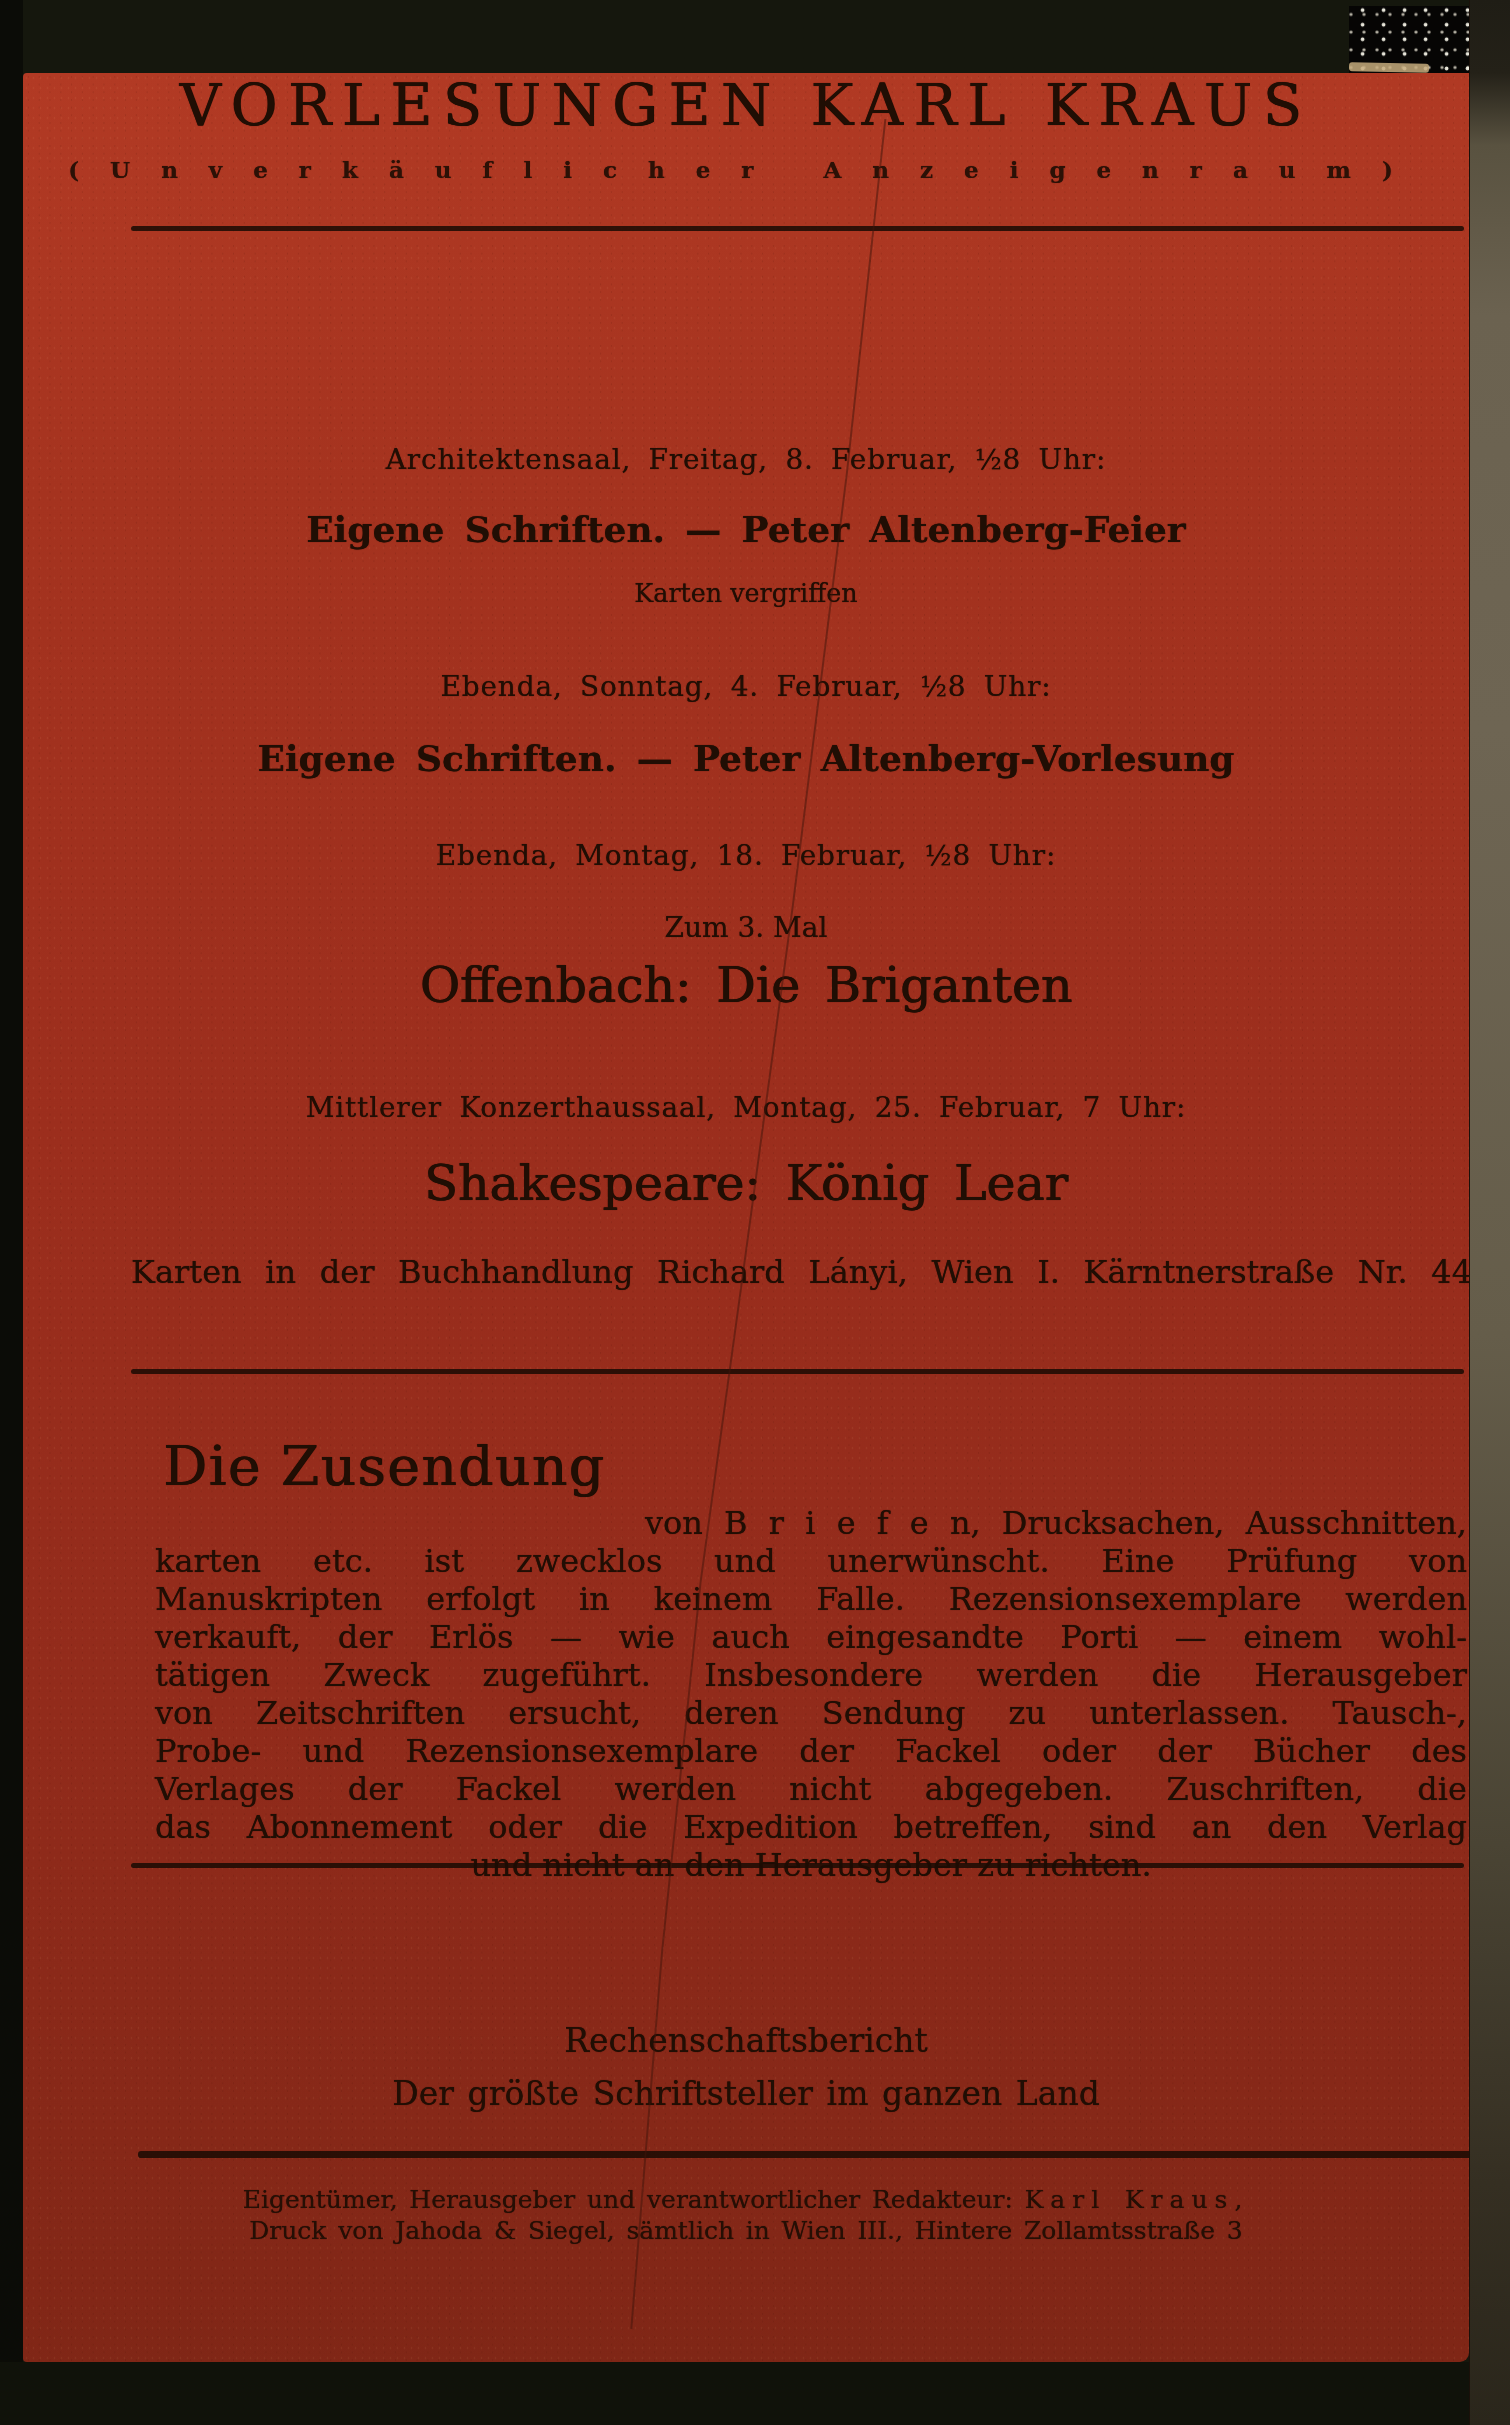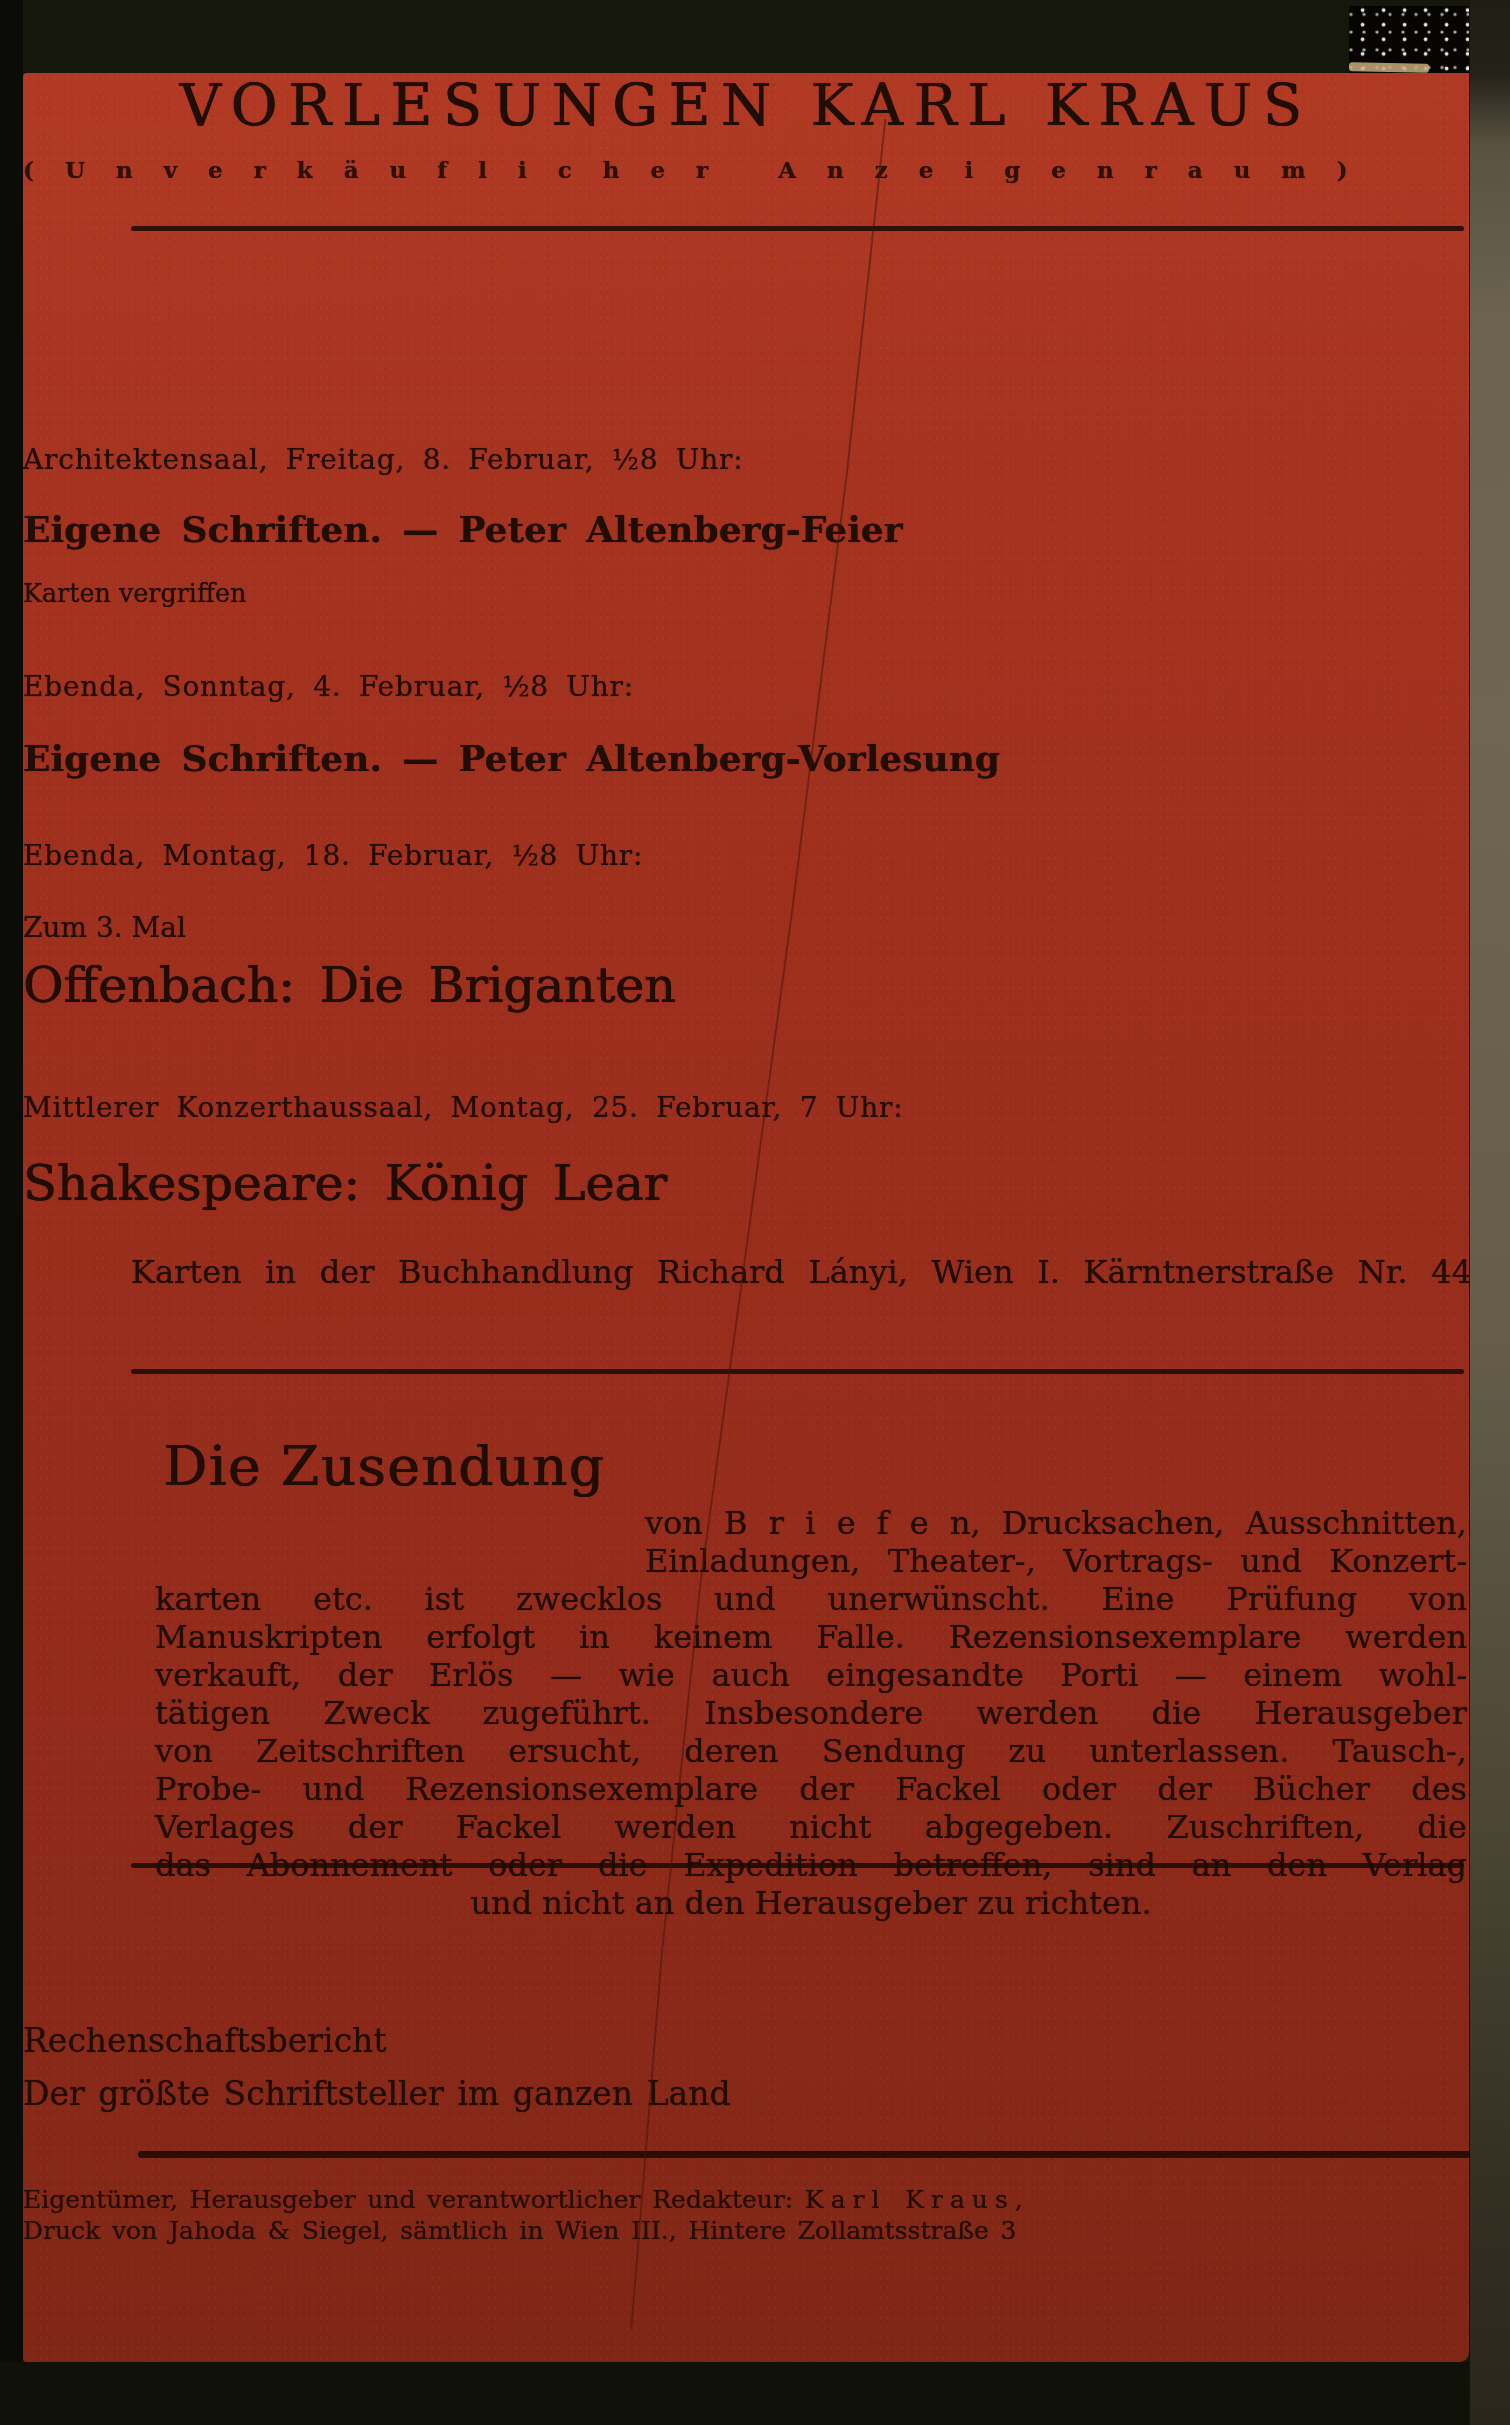--- a/index.html
+++ b/index.html
@@ -29,21 +29,21 @@
   .paper{
     position:absolute; left:23px; top:73px; width:1446px; height:2289px;
     overflow:hidden; color:#200e04; border-radius:3.8px 0 9.2px 3.8px;
     background-image:
       radial-gradient(rgba(255,200,140,.07) 0.8px, transparent 1.1px),
       radial-gradient(rgba(60,10,0,.13) 0.8px, transparent 1.1px),
       linear-gradient(178deg, #b23a24 0%, #a5331f 18%, #9c2e1d 45%, #922b1b 70%, #7f2616 100%);
     background-size:7px 10px, 10.8px 7.7px, 100% 100%;
   }
   .paper *{ text-shadow:0 0 0.8px rgba(32,9,0,.85); }
-  .centerline{ position:absolute; left:0; width:100%; white-space:nowrap; line-height:1.2; }
+  .centerline{ position:absolute; left:0; width:100%; text-align:center; white-space:nowrap; line-height:1.2; }
   .notice{ top:83px; font-weight:700; font-size:23px; letter-spacing:31px; opacity:.92; }
   .rule{ position:absolute; height:5.4px; background:#1d0b03; border-radius:3.1px; opacity:.88; }
   .rule1{ top:153px; left:108px; width:1333px; }
   .rule2{ top:1296px; left:108px; width:1333px; }
   .rule3{ top:1790px; left:108px; width:1333px; }
   .rule4{ top:2078px; left:115px; width:1346px; height:7px; }
   .title{ top:212px; left:7.7px; width:100%; text-align:center; white-space:nowrap;
     font-size:57px; letter-spacing:10.8px; line-height:1.15;
     text-shadow:0.8px 0 0 currentColor, 0 0 0.8px rgba(32,9,0,.85); }
   .venue{ font-size:28px; word-spacing:7.7px; letter-spacing:0.8px; }
@@ -108,21 +108,20 @@
       <div class="centerline program-lg" style="top:1082px">Shakespeare: König Lear</div>
     </div>
 
     <div class="tickets jline">Karten in der Buchhandlung Richard Lányi, Wien I. Kärntnerstraße Nr. 44</div>
 
     <div class="rule rule2"></div>
 
     <div class="zus-lead">Die Zusendung</div>
     <div class="zus-body">
       <div class="jline wrap">von B r i e f e n, Drucksachen, Ausschnitten,</div>
-      <div class="jline wrap">Einladungen, Theater-, Vortrags- und Konzert-</div>
       <div class="jline">karten etc. ist zwecklos und unerwünscht. Eine Prüfung von</div>
       <div class="jline">Manuskripten erfolgt in keinem Falle. Rezensionsexemplare werden</div>
       <div class="jline">verkauft, der Erlös — wie auch eingesandte Porti — einem wohl-</div>
       <div class="jline">tätigen Zweck zugeführt. Insbesondere werden die Herausgeber</div>
       <div class="jline">von Zeitschriften ersucht, deren Sendung zu unterlassen. Tausch-,</div>
       <div class="jline">Probe- und Rezensionsexemplare der Fackel oder der Bücher des</div>
       <div class="jline">Verlages der Fackel werden nicht abgegeben. Zuschriften, die</div>
       <div class="jline">das Abonnement oder die Expedition betreffen, sind an den Verlag</div>
       <div class="cline">und nicht an den Herausgeber zu richten.</div>
     </div>

